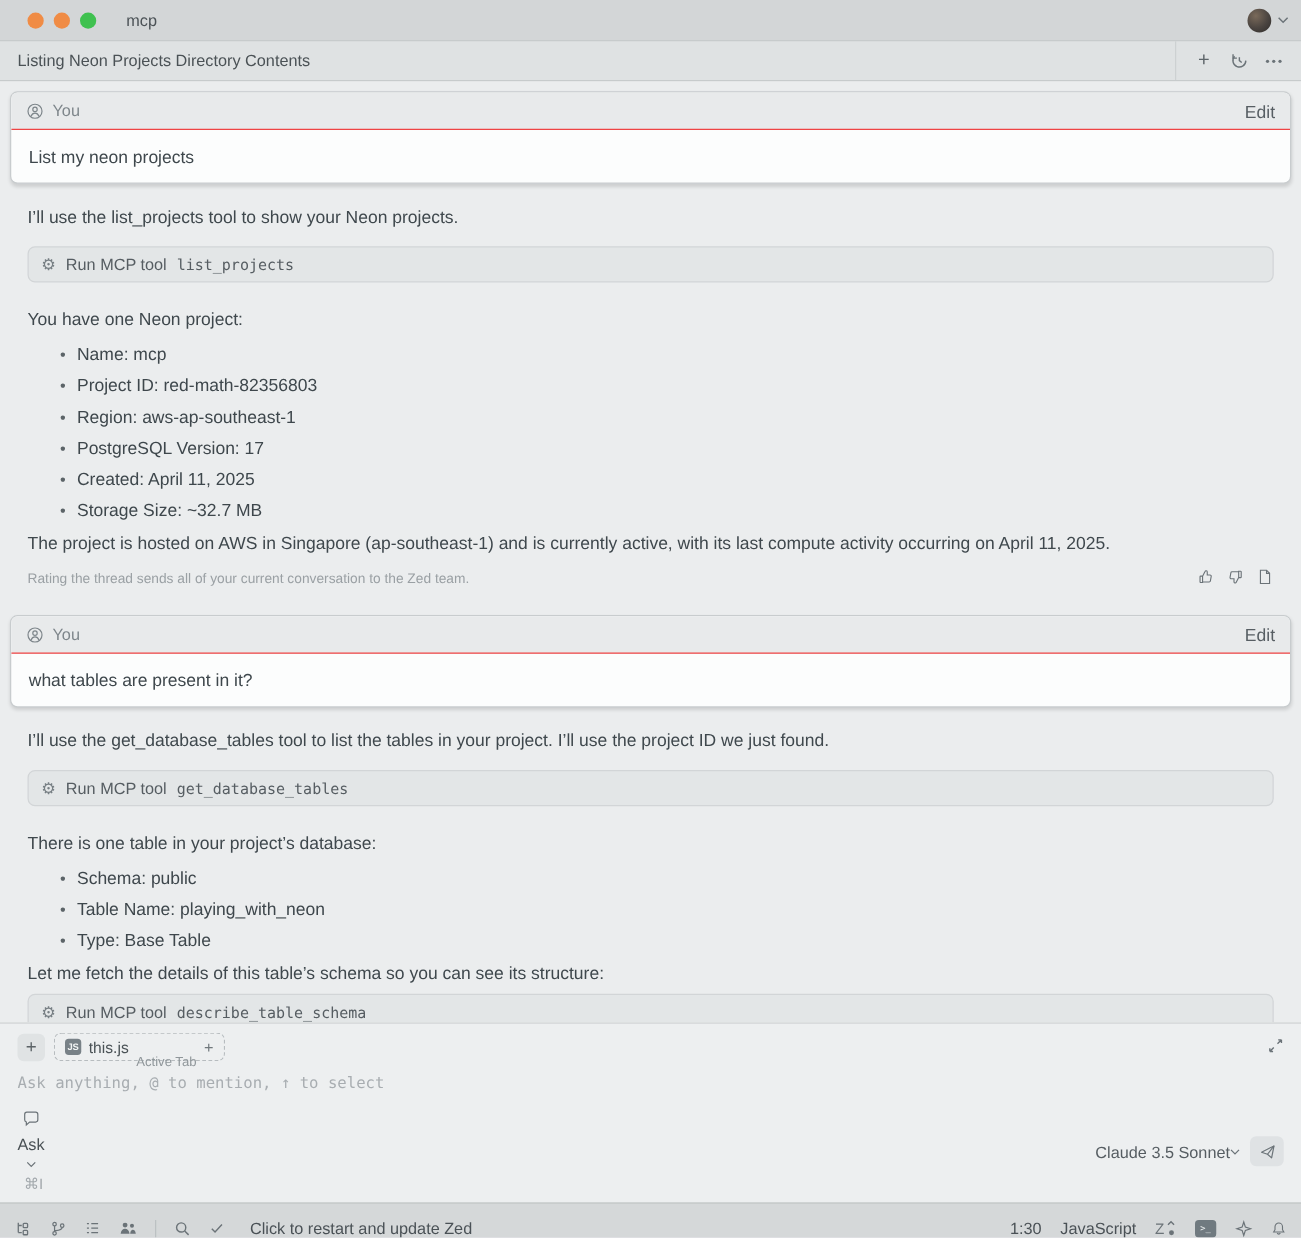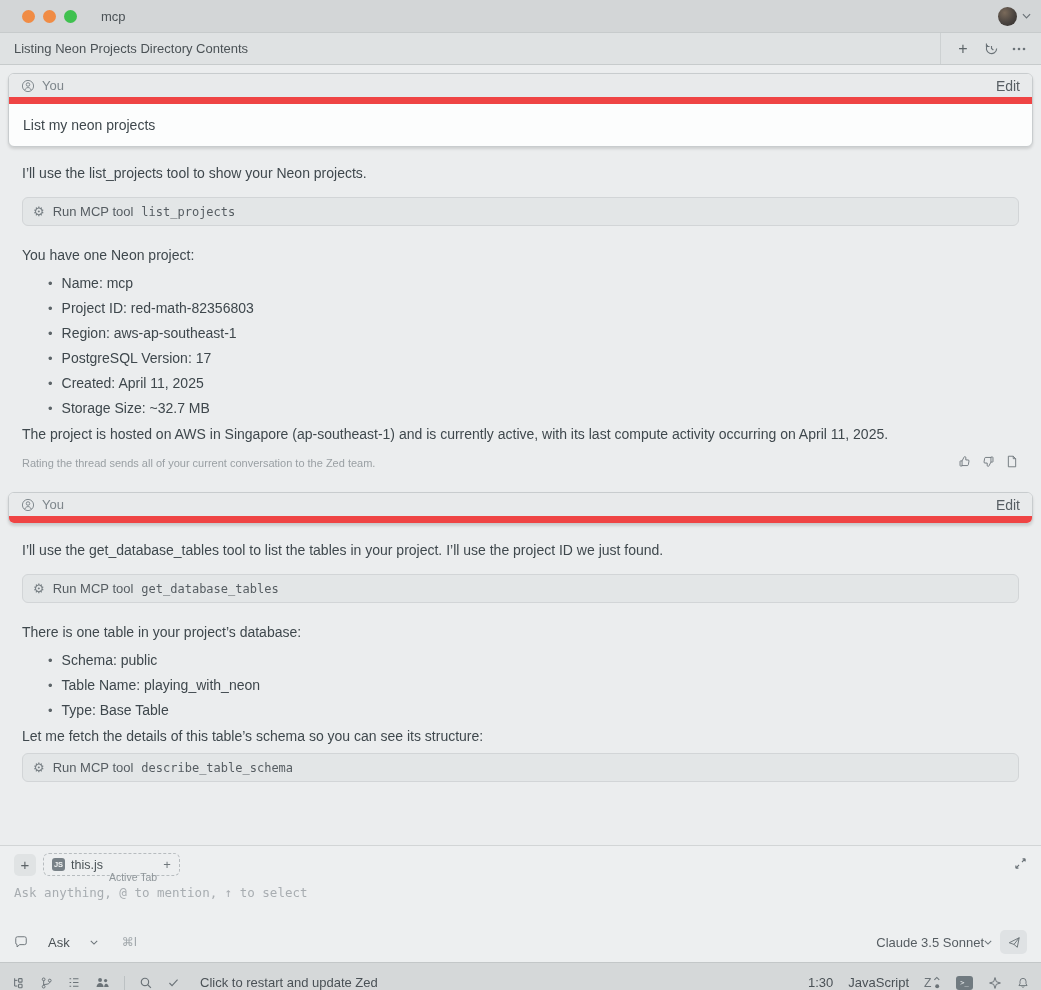--- a/index.html
+++ b/index.html
@@ -20,21 +20,21 @@
 
   
   .tabbar { height:33px; background:#dfe2e3; border-top:1px solid #c7cbcc; border-bottom:1px solid #c7cbcc; display:flex; align-items:center; flex:0 0 auto; }
   .thread-title { font-size:13px; color:#4b5256; padding-left:14px; flex:1; }
   .tab-actions { display:flex; align-items:center; gap:4px; height:100%; border-left:1px solid #cdd1d2; padding:0 10px; }
   .tab-btn { background:none; border:none; width:24px; height:24px; display:flex; align-items:center; justify-content:center; color:#5d6569; cursor:pointer; font-size:16px; }
 
   
   .thread { flex:1 1 auto; background:#ebedee; padding:8px 8px 0; overflow:hidden; }
   .user-card { border:1px solid #c8ccce; border-radius:6px; background:#fcfdfd; box-shadow:0 2px 3px rgba(0,0,0,.13); overflow:hidden; }
-  .uc-header { height:30px; background:#e8eaeb; border-bottom:7px solid #ef4444; display:flex; align-items:center; padding:0 12px; gap:7px; }
+  .uc-header { height:30px; background:#e8eaeb; border-bottom:1px solid #ef4444; display:flex; align-items:center; padding:0 12px; gap:7px; }
   .uc-author { font-size:13px; color:#7e868b; }
   .uc-edit { margin-left:auto; background:none; border:none; font-size:14px; color:#575e63; cursor:pointer; }
   .uc-body { padding:13px 14px; font-size:14px; color:#3e474c; }
   .msg { font-size:14px; color:#3f484d; margin:18px 0 0 14px; }
   .msg.lead { margin-top:21px; }
   .tool-pill { margin:16px 14px 0; height:29px; background:#e3e6e7; border:1px solid #d2d5d7; border-radius:6px; display:flex; align-items:center; gap:8px; padding:0 10px; }
   .tool-pill .gear { font-size:13px; color:#777f84; line-height:1; }
   .tool-pill .label { font-size:13px; color:#565d62; }
   .tool-pill code { font-family:"DejaVu Sans Mono", monospace; font-size:12px; color:#565d62; }
   ul.points { list-style:none; margin:8px 0 0 40px; }
@@ -53,21 +53,21 @@
   .chip { margin-left:7px; height:23px; border:1px dashed #b7bcbf; border-radius:6px; display:flex; align-items:center; gap:6px; padding:0 8px; cursor:pointer; }
   .js-badge { width:13px; height:13px; border-radius:3px; background:#788187; color:#f2f4f4; font-size:7.5px; font-weight:bold; display:flex; align-items:center; justify-content:center; }
   .chip-file { font-size:12.5px; color:#4a5256; }
   .chip-badge { font-size:10.5px; color:#8f969a;margin-top:24px; }
   .chip-add { font-size:13px; color:#70787c; }
   .expand-btn { margin-left:auto; background:none; border:none; color:#6c7478; cursor:pointer; }
   .editor { margin-top:9px; flex:1; width:100%; border:none; outline:none; background:transparent; resize:none;
             font-family:"DejaVu Sans Mono", monospace; font-size:12.5px; color:#3f484d; }
   .editor::placeholder { color:#a8adb1; }
   .composer-bottom { display:flex; align-items:center; }
-  .mode-group { display:flex; align-items:center; gap:20px; color:#4c5357; cursor:pointer; }
+  .mode-group { display:flex; align-items:center; gap:6px; color:#4c5357; cursor:pointer;flex-direction:column; }
   .mode-label { font-size:13px; color:#4a5155; }
   .kbd { font-size:12px; color:#a2a8ac; margin-left:4px; }
   .model-group { margin-left:auto; display:flex; align-items:center; gap:0; cursor:pointer; }
   .model-label { font-size:13px; color:#565d62; }
   .send-btn { margin-left:8px; width:27px; height:24px; border:none; border-radius:5px; background:#dfe2e4; color:#818990; cursor:pointer; display:flex; align-items:center; justify-content:center; }
 
   
   .statusbar { flex:0 0 28px; background:#d5d8d9; border-top:1px solid #c3c7c8; display:flex; align-items:flex-end; padding:0 12px;gap:40px; }
   .sb-left { display:flex; align-items:center; gap:14px; }
   .sb-btn { background:none; border:none; color:#555e63; cursor:pointer; display:flex; align-items:center; }
@@ -194,20 +194,21 @@
         <span class="icon">
           <svg width="14" height="14" viewBox="0 0 16 16" fill="none" stroke="#7e868b" stroke-width="1.1">
               <circle cx="8" cy="8" r="6.4"></circle>
               <circle cx="8" cy="6.3" r="2"></circle>
               <path d="M4.4 12.6c.8-2 2.2-2.8 3.6-2.8s2.8.8 3.6 2.8"></path>
             </svg>
         </span>
         <span class="uc-author">You</span>
         <button class="uc-edit">Edit</button>
       </div>
+      <div class="uc-body">what tables are present in it?</div>
     </div>
 
     <p class="msg">I’ll use the get_database_tables tool to list the tables in your project. I’ll use the project ID we just found.</p>
 
     <div class="tool-pill">
       <span class="gear">⚙</span>
       <span class="label">Run MCP tool</span>
       <code>get_database_tables</code>
     </div>
 

